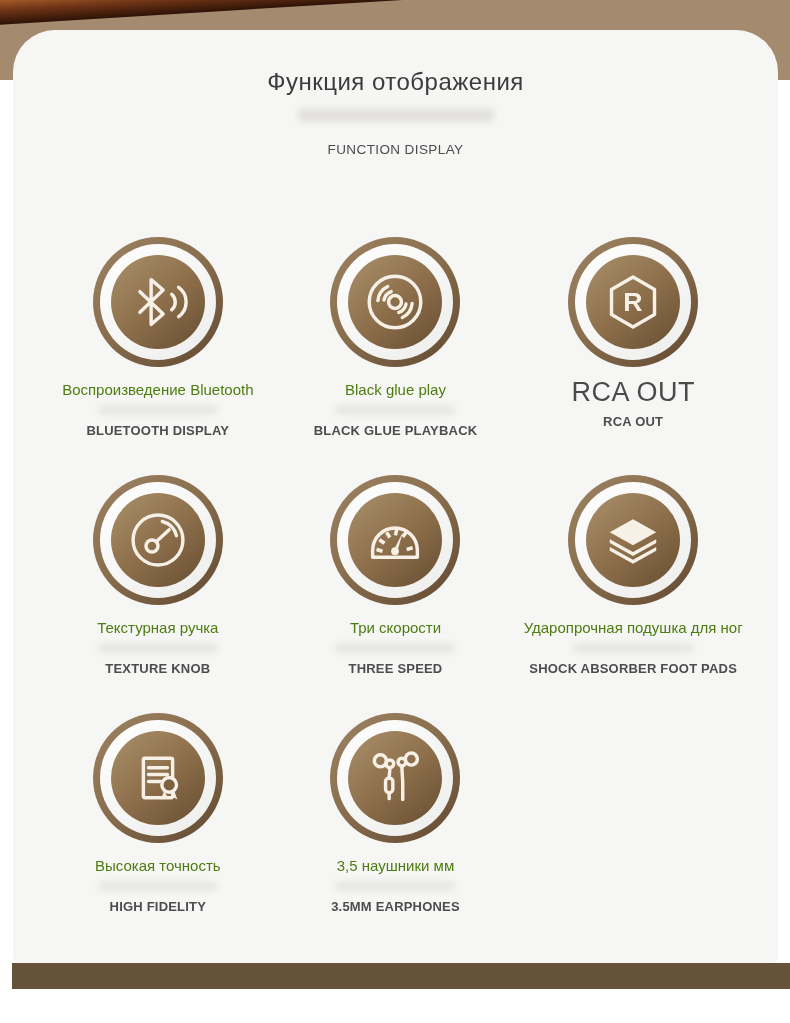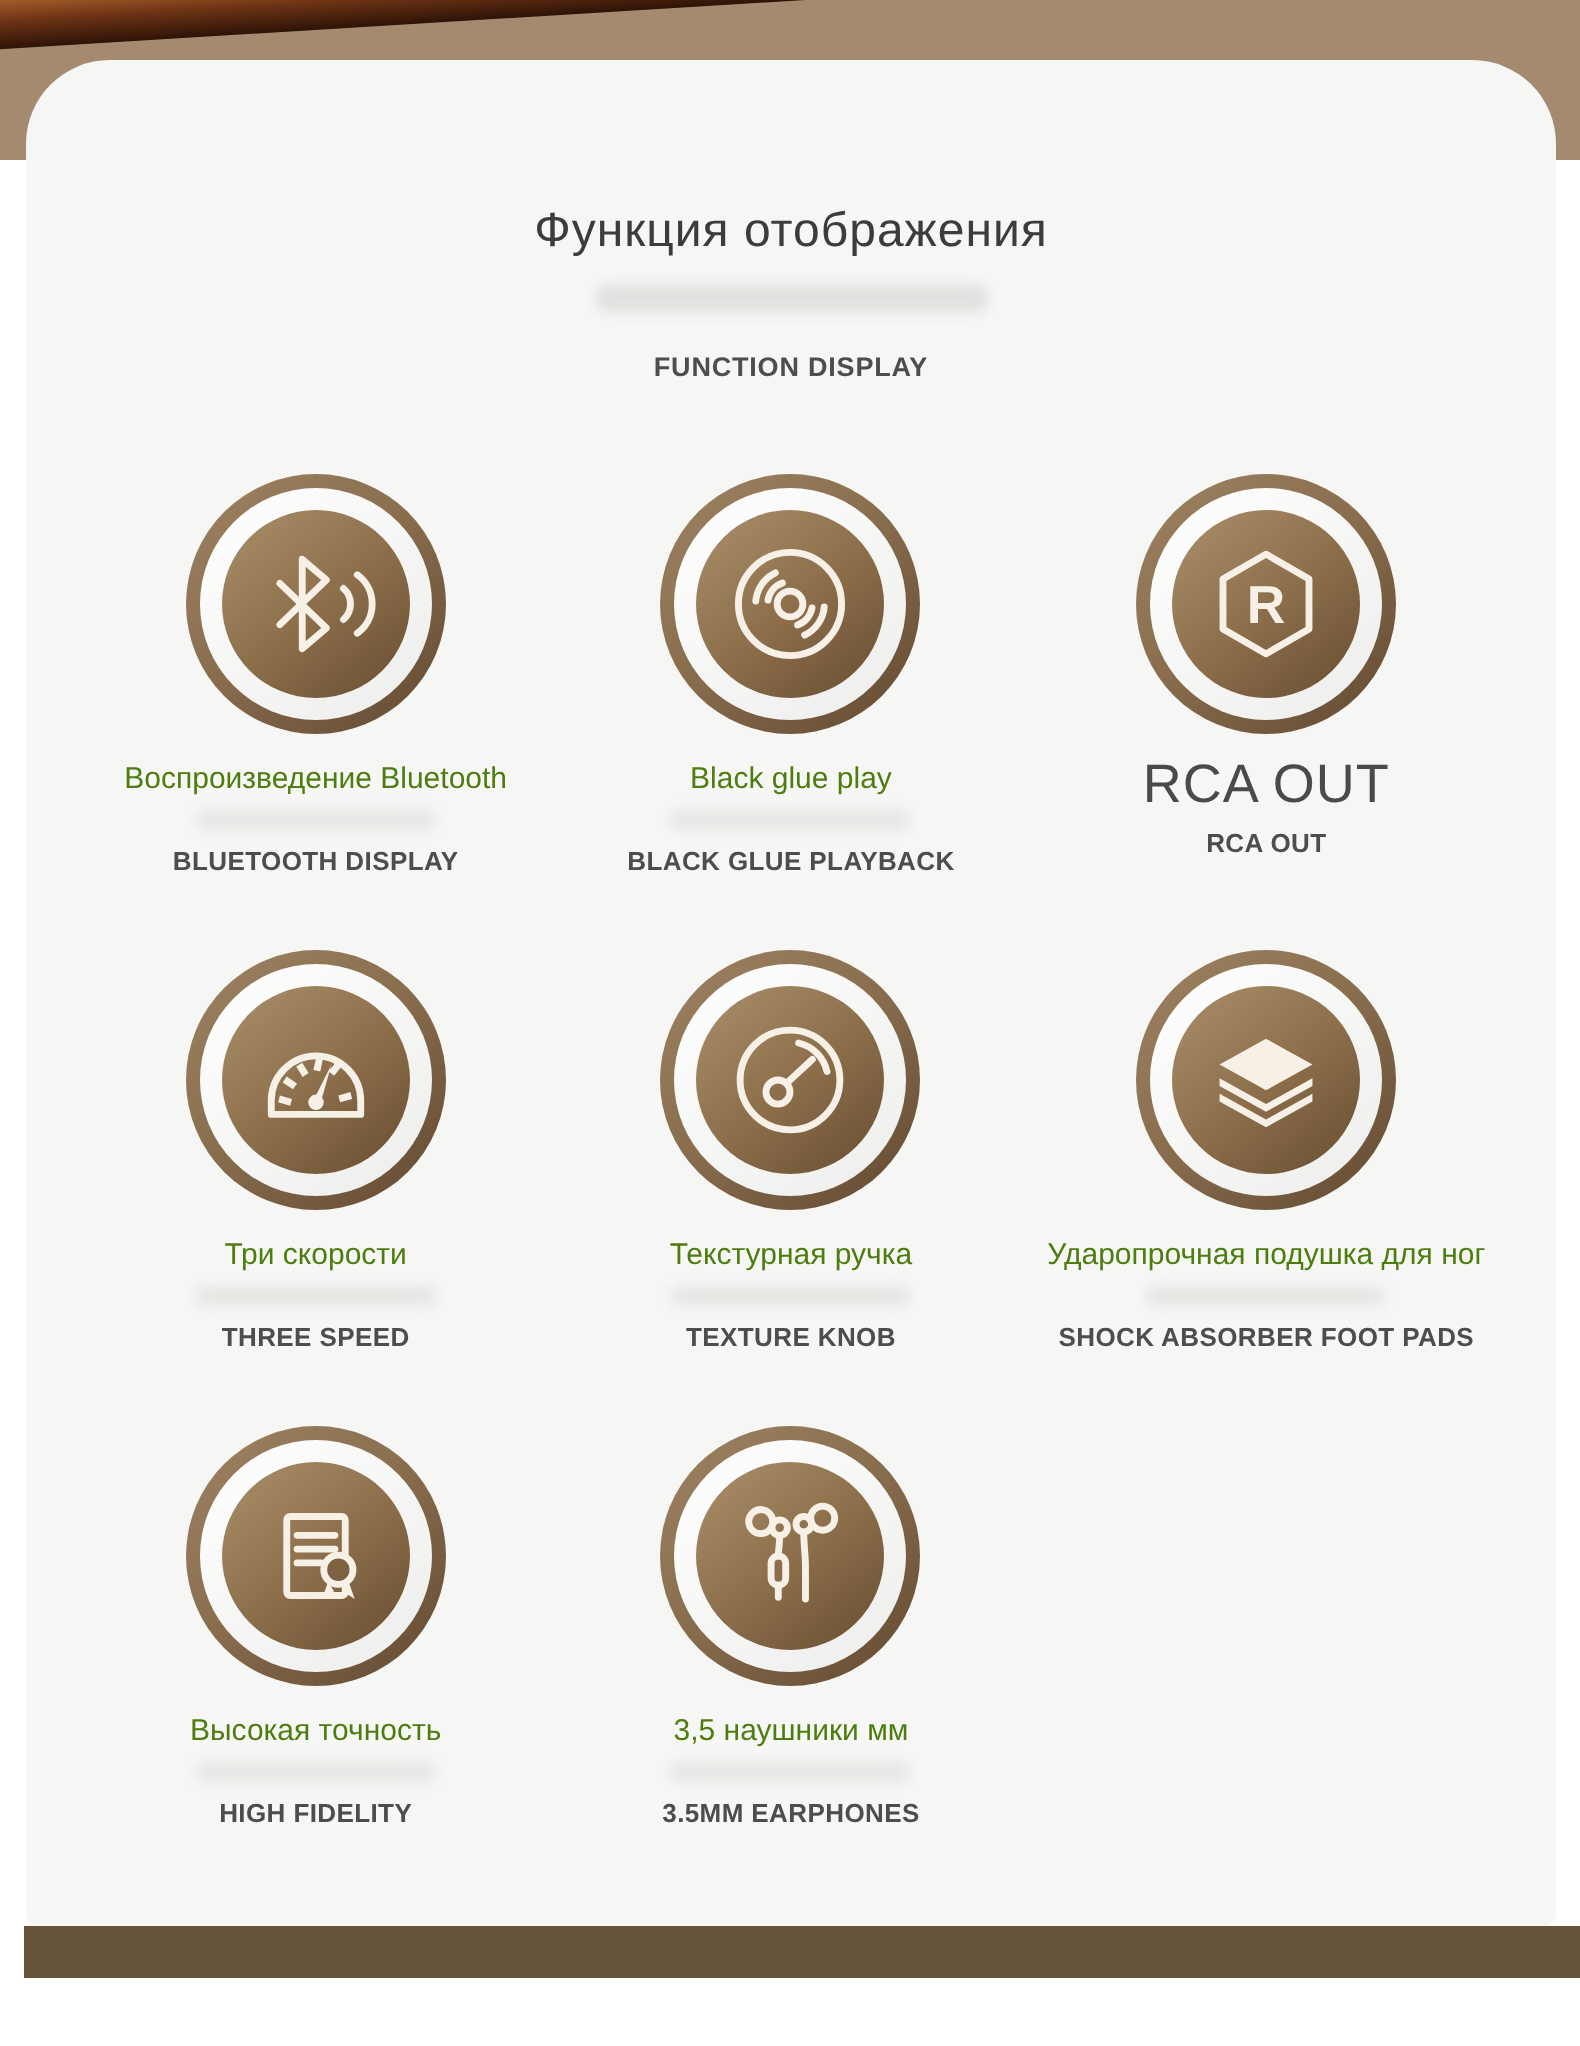--- a/index.html
+++ b/index.html
@@ -14,31 +14,31 @@
     position:absolute;left:-24px;top:-30px;width:490px;height:56px;
     transform:rotate(-3.5deg);transform-origin:left top;
     background:linear-gradient(to bottom,#140803 0%,#53270f 22%,#8a4a21 45%,#a75d2a 55%,#6e3415 75%,#2e1307 100%);
   }
   
   .card{
     position:absolute;left:13px;top:30px;width:765px;height:933px;
     background:#f6f6f5;border-radius:42px 42px 6px 6px;
   }
   .title{
-    margin:72px auto 0;text-align:center;
+    margin:38px auto 0;text-align:center;
     font-size:24px;letter-spacing:.5px;color:#3c3c3c;font-weight:500;
   }
   .ghost{
     width:120px;height:10px;border-radius:5px;background:#e7e6e4;
     filter:blur(3px);margin:7px auto 3px;
   }
   .ghost.title-ghost{width:196px;height:14px;background:#e2e1df;margin-top:12px;}
   .subtitle{
     margin-top:20px;text-align:center;
-    font-size:13.5px;font-weight:700;letter-spacing:.4px;color:#4d4d4d;
+    font-size:13.5px;font-weight:400;letter-spacing:.4px;color:#4d4d4d;
   }
   
   .grid{
     position:absolute;left:0;top:207px;width:765px;
     display:grid;grid-template-columns:1fr 1fr 1fr;grid-auto-rows:238px;
     padding:0 26px;box-sizing:border-box;
   }
   .cell{display:flex;flex-direction:column;align-items:center;text-align:center;}
   .c-outer{
     width:130px;height:130px;border-radius:50%;flex:0 0 auto;
@@ -125,20 +125,38 @@
           <text x="50" y="61" text-anchor="middle" font-size="31" font-weight="bold" fill="#f6f0e6" font-family="Liberation Sans, sans-serif">R</text>
         </svg>
       </div>
           </div>
         </div>
       <div class="label">RCA OUT</div>
 
       <div class="caption">RCA OUT</div>
     </div>
 
+
+    <div class="cell">
+      <div class="c-outer">
+          <div class="c-white">
+            <div class="c-inner">
+        <svg viewBox="0 0 100 100">
+          <circle class="icon-stroke" cx="50" cy="50" r="29"></circle>
+          <circle class="icon-stroke" cx="43" cy="57" r="7"></circle>
+          <path class="icon-stroke" d="M48.5,51.5 L63,38"></path>
+          <path class="icon-stroke" d="M55,28.5 A22,22 0 0 1 71.5,45"></path>
+        </svg>
+      </div>
+          </div>
+        </div>
+      <div class="label">Текстурная ручка</div>
+      <div class="ghost"></div>
+      <div class="caption">TEXTURE KNOB</div>
+    </div>
 
     <div class="cell">
       <div class="c-outer">
           <div class="c-white">
             <div class="c-inner">
         <svg viewBox="0 0 100 100">
           <path class="icon-stroke" d="M24,70 L24,62 A26,26 0 0 1 76,62 L76,70 Z"></path>
           <path class="icon-fill" d="M29,59 l7,2 l-1,4 l-7,-2 Z"></path>
           <path class="icon-fill" d="M33,48 l6,4 l-2.4,3.4 l-6,-4 Z"></path>
           <path class="icon-fill" d="M42,40 l3.7,6 l-3.5,2.2 l-3.7,-6 Z"></path>
@@ -154,38 +172,20 @@
       <div class="label">Три скорости</div>
       <div class="ghost"></div>
       <div class="caption">THREE SPEED</div>
     </div>
 
     <div class="cell">
       <div class="c-outer">
           <div class="c-white">
             <div class="c-inner">
         <svg viewBox="0 0 100 100">
-          <circle class="icon-stroke" cx="50" cy="50" r="29"></circle>
-          <circle class="icon-stroke" cx="43" cy="57" r="7"></circle>
-          <path class="icon-stroke" d="M48.5,51.5 L63,38"></path>
-          <path class="icon-stroke" d="M55,28.5 A22,22 0 0 1 71.5,45"></path>
-        </svg>
-      </div>
-          </div>
-        </div>
-      <div class="label">Текстурная ручка</div>
-      <div class="ghost"></div>
-      <div class="caption">TEXTURE KNOB</div>
-    </div>
-
-    <div class="cell">
-      <div class="c-outer">
-          <div class="c-white">
-            <div class="c-inner">
-        <svg viewBox="0 0 100 100">
           <path class="icon-fill" d="M50,26 L77,41 L50,56 L23,41 Z"></path>
           <path class="icon-fill" d="M23,49 L50,64 L77,49 L77,53.5 L50,68.5 L23,53.5 Z"></path>
           <path class="icon-fill" d="M23,58 L50,73 L77,58 L77,62.5 L50,77.5 L23,62.5 Z"></path>
         </svg>
       </div>
           </div>
         </div>
       <div class="label">Ударопрочная подушка для ног</div>
       <div class="ghost"></div>
       <div class="caption">SHOCK ABSORBER FOOT PADS</div>

